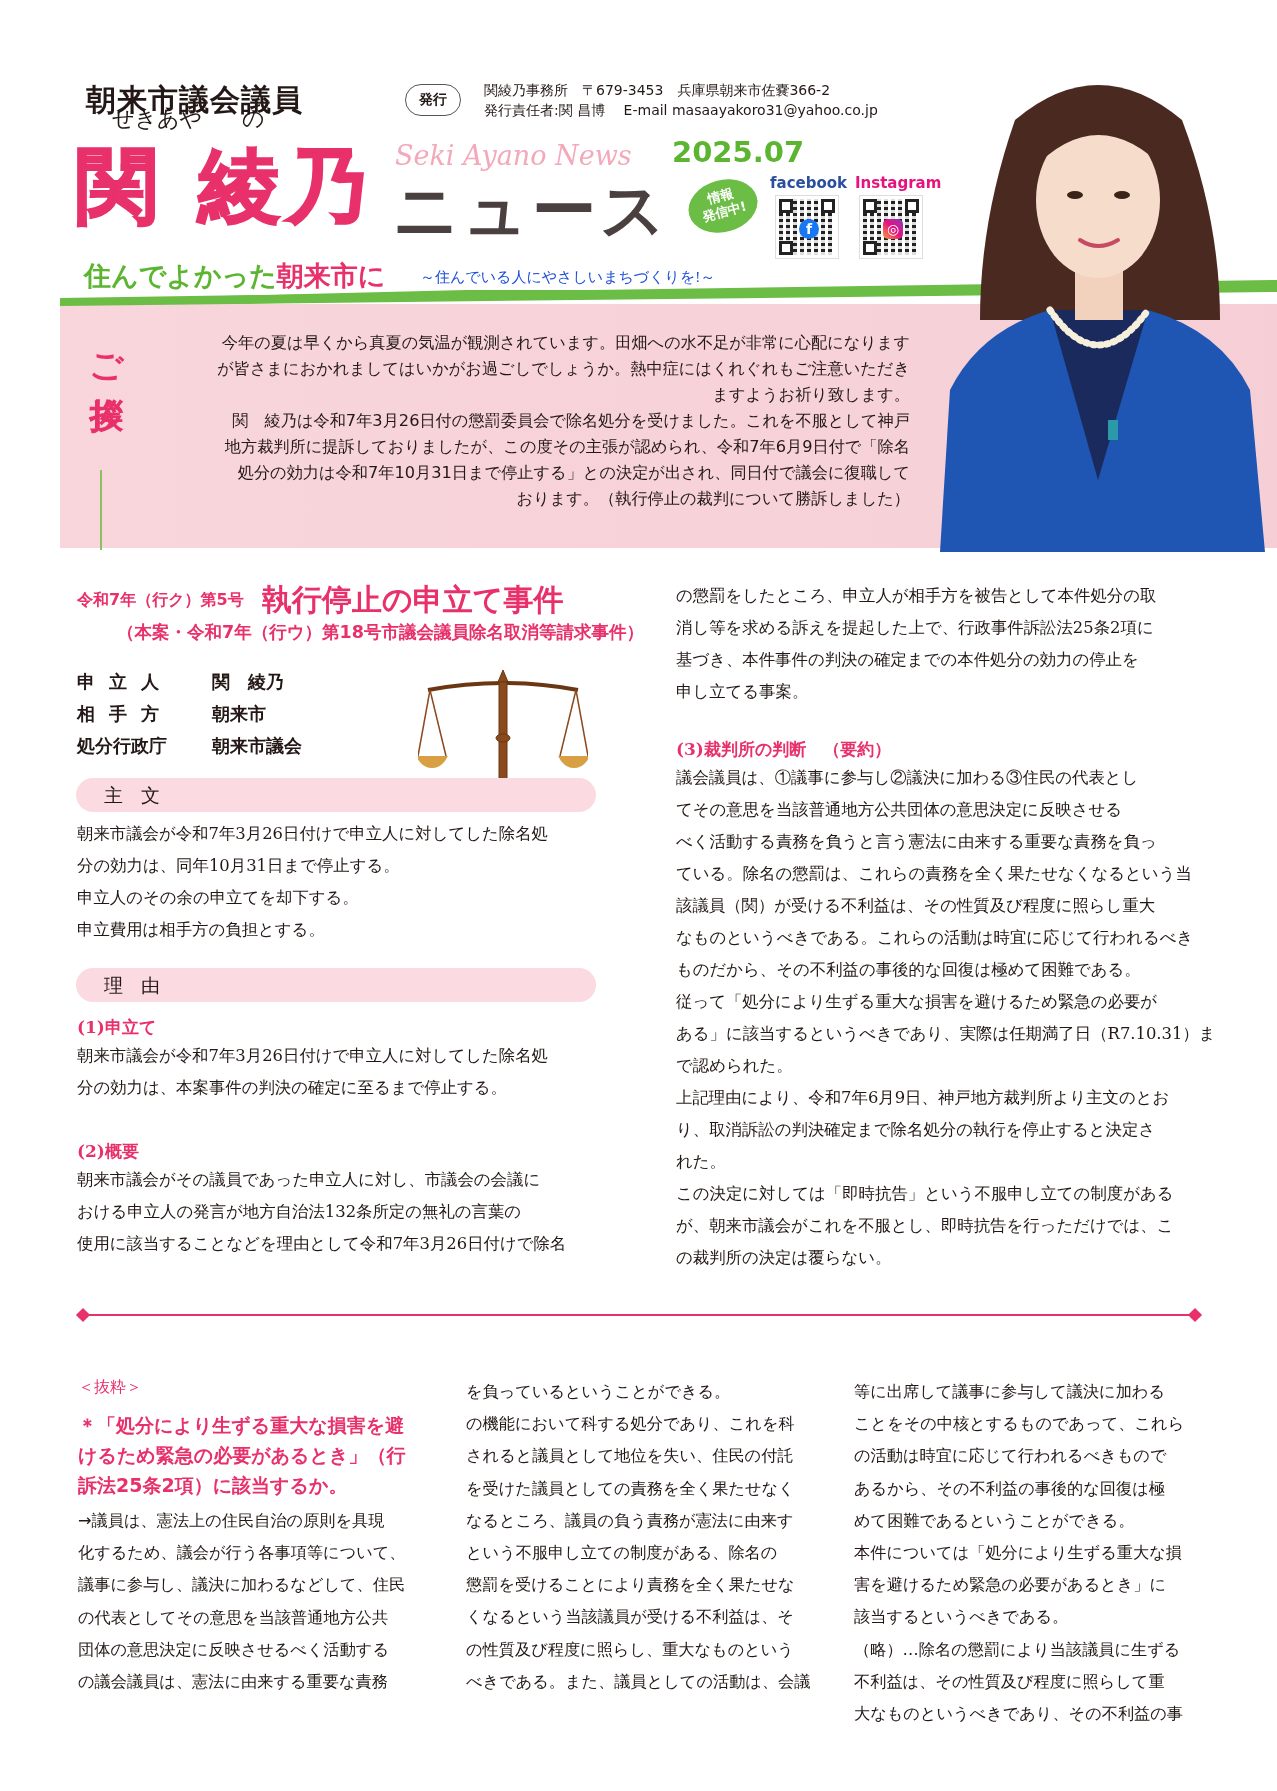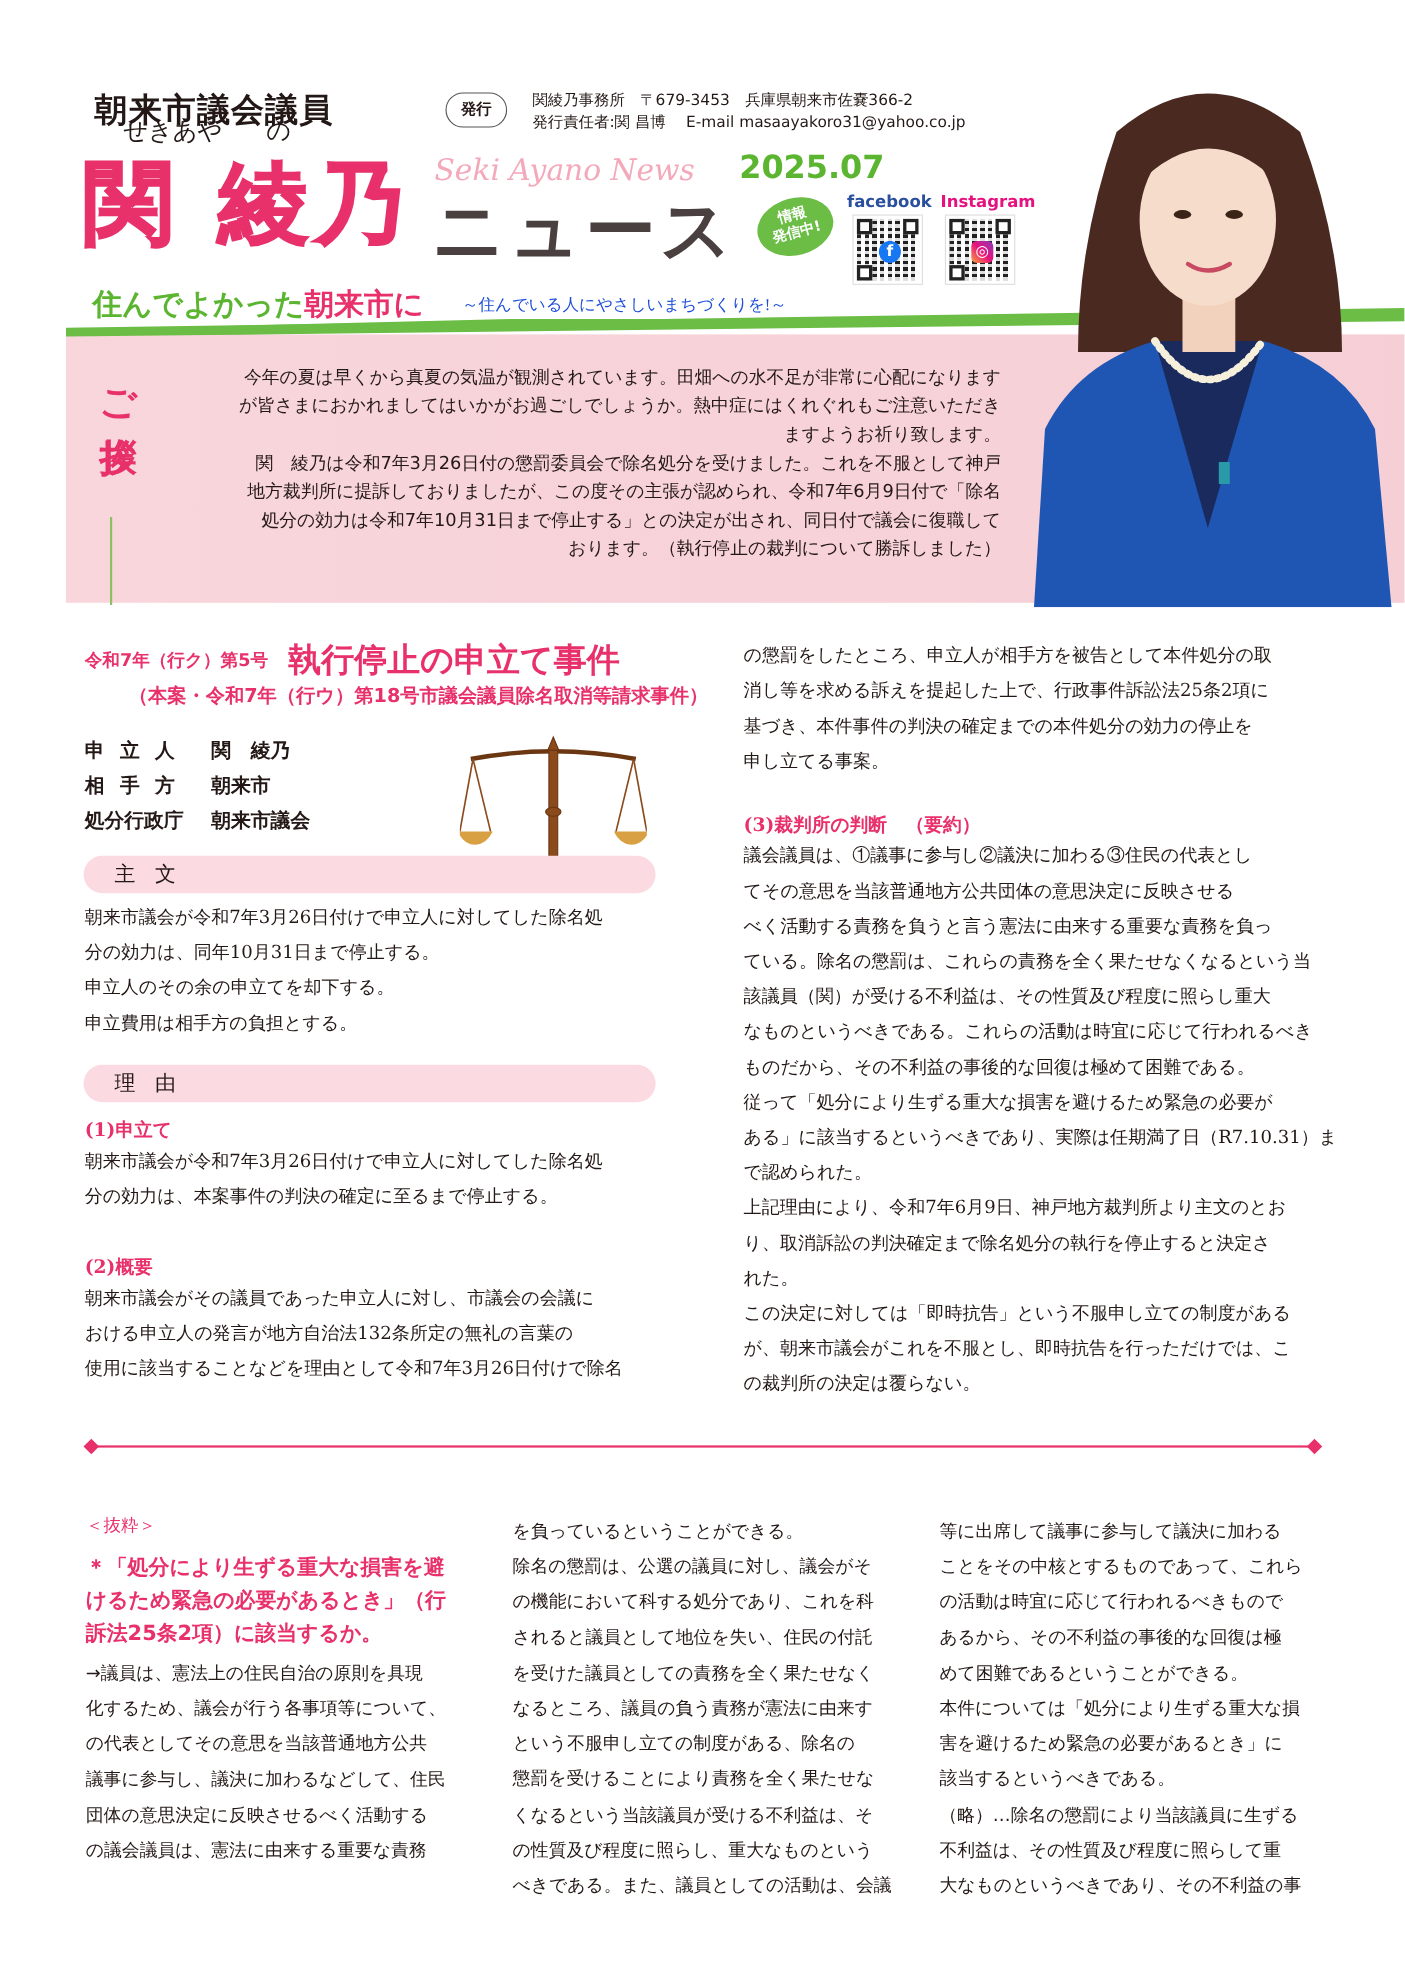--- a/index.html
+++ b/index.html
@@ -51,21 +51,21 @@
 
   
   .photo { left: 920px; top: 60px; width: 357px; height: 492px; overflow: hidden; }
 
   
   .case-no { left: 77px; top: 590px; font-size: 16px; font-weight: bold; color: #e8306b; white-space: nowrap; }
   .case-title { left: 262px; top: 580px; font-size: 30px; font-weight: bold; color: #e8306b; white-space: nowrap; }
   .case-sub { left: 77px; top: 620px; font-size: 17.5px; font-weight: bold; color: #e8306b; white-space: nowrap; margin-left: 40px; }
 
   .party { left: 77px; font-size: 18px; font-weight: bold; font-family: "DejaVu Serif", serif; white-space: nowrap; }
-  .party .lbl { display: inline-block; width: 115px; letter-spacing: 0; }
+  .party .lbl { display: inline-block; width: 135px; letter-spacing: 0; }
   .party .lbl.sp { letter-spacing: 14px; }
 
   .scales { left: 418px; top: 668px; width: 170px; height: 140px; }
 
   .sec-bar { left: 76px; width: 520px; height: 34px; background: #fbdbe1; border-radius: 17px; font-size: 19px; font-family: "DejaVu Serif", serif; padding-left: 28px; line-height: 34px; letter-spacing: 18px; }
 
   .body-serif { font-family: "DejaVu Serif", serif; font-size: 16.4px; line-height: 32px; color: #231815; }
   .body-serif p { white-space: nowrap; }
   .sub-head { font-family: "DejaVu Serif", serif; font-size: 17px; font-weight: bold; color: #e8306b; white-space: nowrap; }
 
@@ -259,29 +259,28 @@
 <div class="abs ex-tag">＜抜粋＞</div>
 <div class="abs ex-head">
   <p>＊「処分により生ずる重大な損害を避</p>
   <p>けるため緊急の必要があるとき」（行</p>
   <p>訴法25条2項）に該当するか。</p>
 </div>
 
 <div class="abs ex-col" style="left:78px;top:1505px">
   <p>→議員は、憲法上の住民自治の原則を具現</p>
   <p>化するため、議会が行う各事項等について、</p>
+  <p>議事に参与し、議決に加わるなどして、住民</p>
   <p>の代表としてその意思を当該普通地方公共</p>
-  <p>議事に参与し、議決に加わるなどして、住民</p>
   <p>団体の意思決定に反映させるべく活動する</p>
   <p>の議会議員は、憲法に由来する重要な責務</p>
 </div>
 
 <div class="abs ex-col" style="left:466px">
   <p>を負っているということができる。</p>
-  <p>除名の懲罰は、公選の議員に対し、議会がそ</p>
   <p>の機能において科する処分であり、これを科</p>
   <p>されると議員として地位を失い、住民の付託</p>
   <p>を受けた議員としての責務を全く果たせなく</p>
   <p>なるところ、議員の負う責務が憲法に由来す</p>
   <p>という不服申し立ての制度がある、除名の</p>
   <p>懲罰を受けることにより責務を全く果たせな</p>
   <p>くなるという当該議員が受ける不利益は、そ</p>
   <p>の性質及び程度に照らし、重大なものという</p>
   <p>べきである。また、議員としての活動は、会議</p>
 </div>

